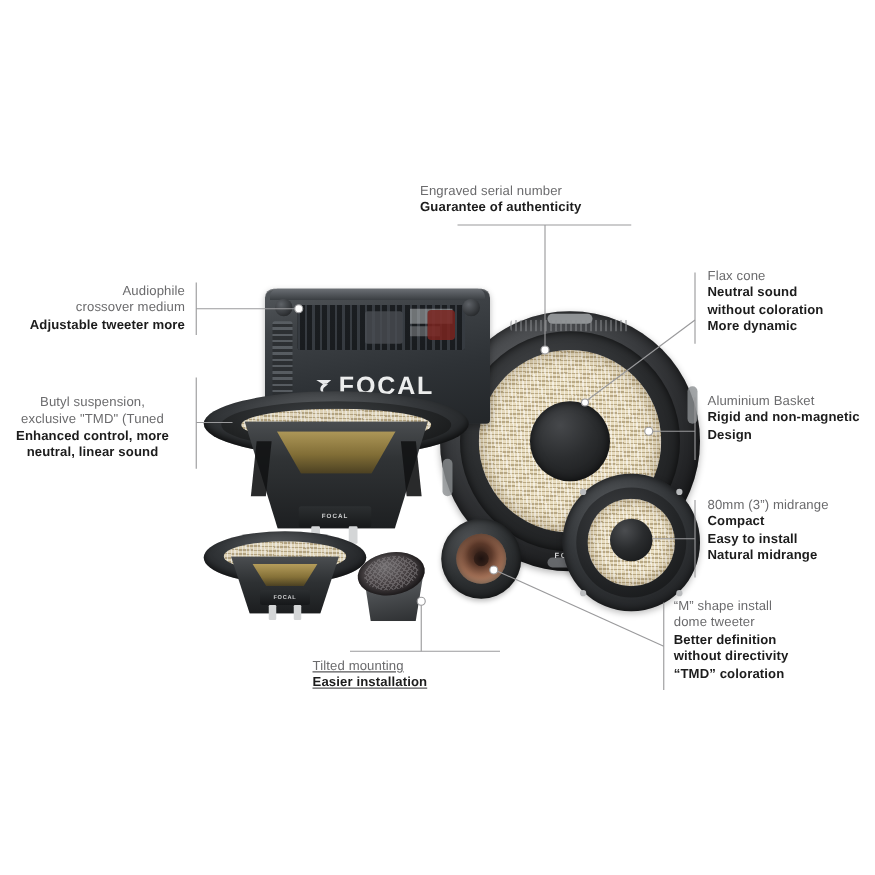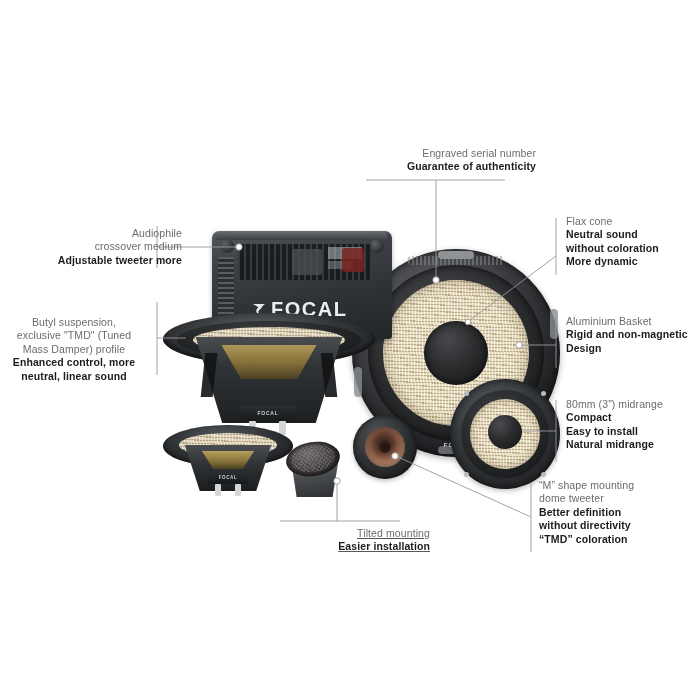--- a/index.html
+++ b/index.html
@@ -32,21 +32,21 @@
     font-weight: 400;
     white-space: nowrap;
   }
   .callout .bold {
     color: #1c1c1c;
     font-weight: bold;
     white-space: nowrap;
   }
   .callout.right { text-align: left; }
   .callout.left  { text-align: right; }
-  .callout.center{ text-align: right; }
+  .callout.center{ text-align: left; }
 
   
   #leaders {
     position: absolute;
     left: 0; top: 0;
     width: 700px; height: 700px;
     pointer-events: none;
   }
   #leaders line, #leaders path { stroke: #9a9a9c; stroke-width: 0.9; fill: none; }
   #leaders circle.dot { stroke: #9a9a9c; stroke-width: 0.9; fill: #ffffff; }
@@ -262,30 +262,29 @@
     <line x1="280" y1="521" x2="400" y2="521"></line>
     <line x1="337" y1="521" x2="337" y2="484"></line>
     <circle class="dot" cx="337" cy="481" r="3.2"></circle>
   </svg>
 
   <div class="callout center" style="left:336px;top:147px;width:200px;">
     <div class="lead">Engraved serial number</div>
     <div class="bold">Guarantee of authenticity</div>
   </div>
 
-  <div class="callout left" style="left:0px;top:227px;width:148px;margin-left:34px;">
+  <div class="callout left" style="left:0px;top:227px;width:148px;">
     <div class="lead">Audiophile</div>
     <div class="lead">crossover medium</div>
     <div class="bold">Adjustable tweeter more</div>
   </div>
 
   <div class="callout left" style="left:0px;top:316px;width:148px;text-align:center;">
     <div class="lead">Butyl suspension,</div>
     <div class="lead">exclusive "TMD" (Tuned</div>
-    <div class="lead">Mass Damper) profile</div>
     <div class="bold">Enhanced control, more</div>
     <div class="bold">neutral, linear sound</div>
   </div>
 
   <div class="callout right" style="left:566px;top:215px;width:140px;">
     <div class="lead">Flax cone</div>
     <div class="bold">Neutral sound</div>
     <div class="bold">without coloration</div>
     <div class="bold">More dynamic</div>
   </div>
@@ -297,21 +296,21 @@
   </div>
 
   <div class="callout right" style="left:566px;top:398px;width:140px;">
     <div class="lead">80mm (3”) midrange</div>
     <div class="bold">Compact</div>
     <div class="bold">Easy to install</div>
     <div class="bold">Natural midrange</div>
   </div>
 
   <div class="callout right" style="left:539px;top:479px;width:160px;">
-    <div class="lead">“M” shape mounting</div>
+    <div class="lead">“M” shape install</div>
     <div class="lead">dome tweeter</div>
     <div class="bold">Better definition</div>
     <div class="bold">without directivity</div>
     <div class="bold">“TMD” coloration</div>
   </div>
 
   <div class="callout center" style="left:250px;top:527px;width:180px;text-decoration:underline;">
     <div class="lead">Tilted mounting</div>
     <div class="bold">Easier installation</div>
   </div>

